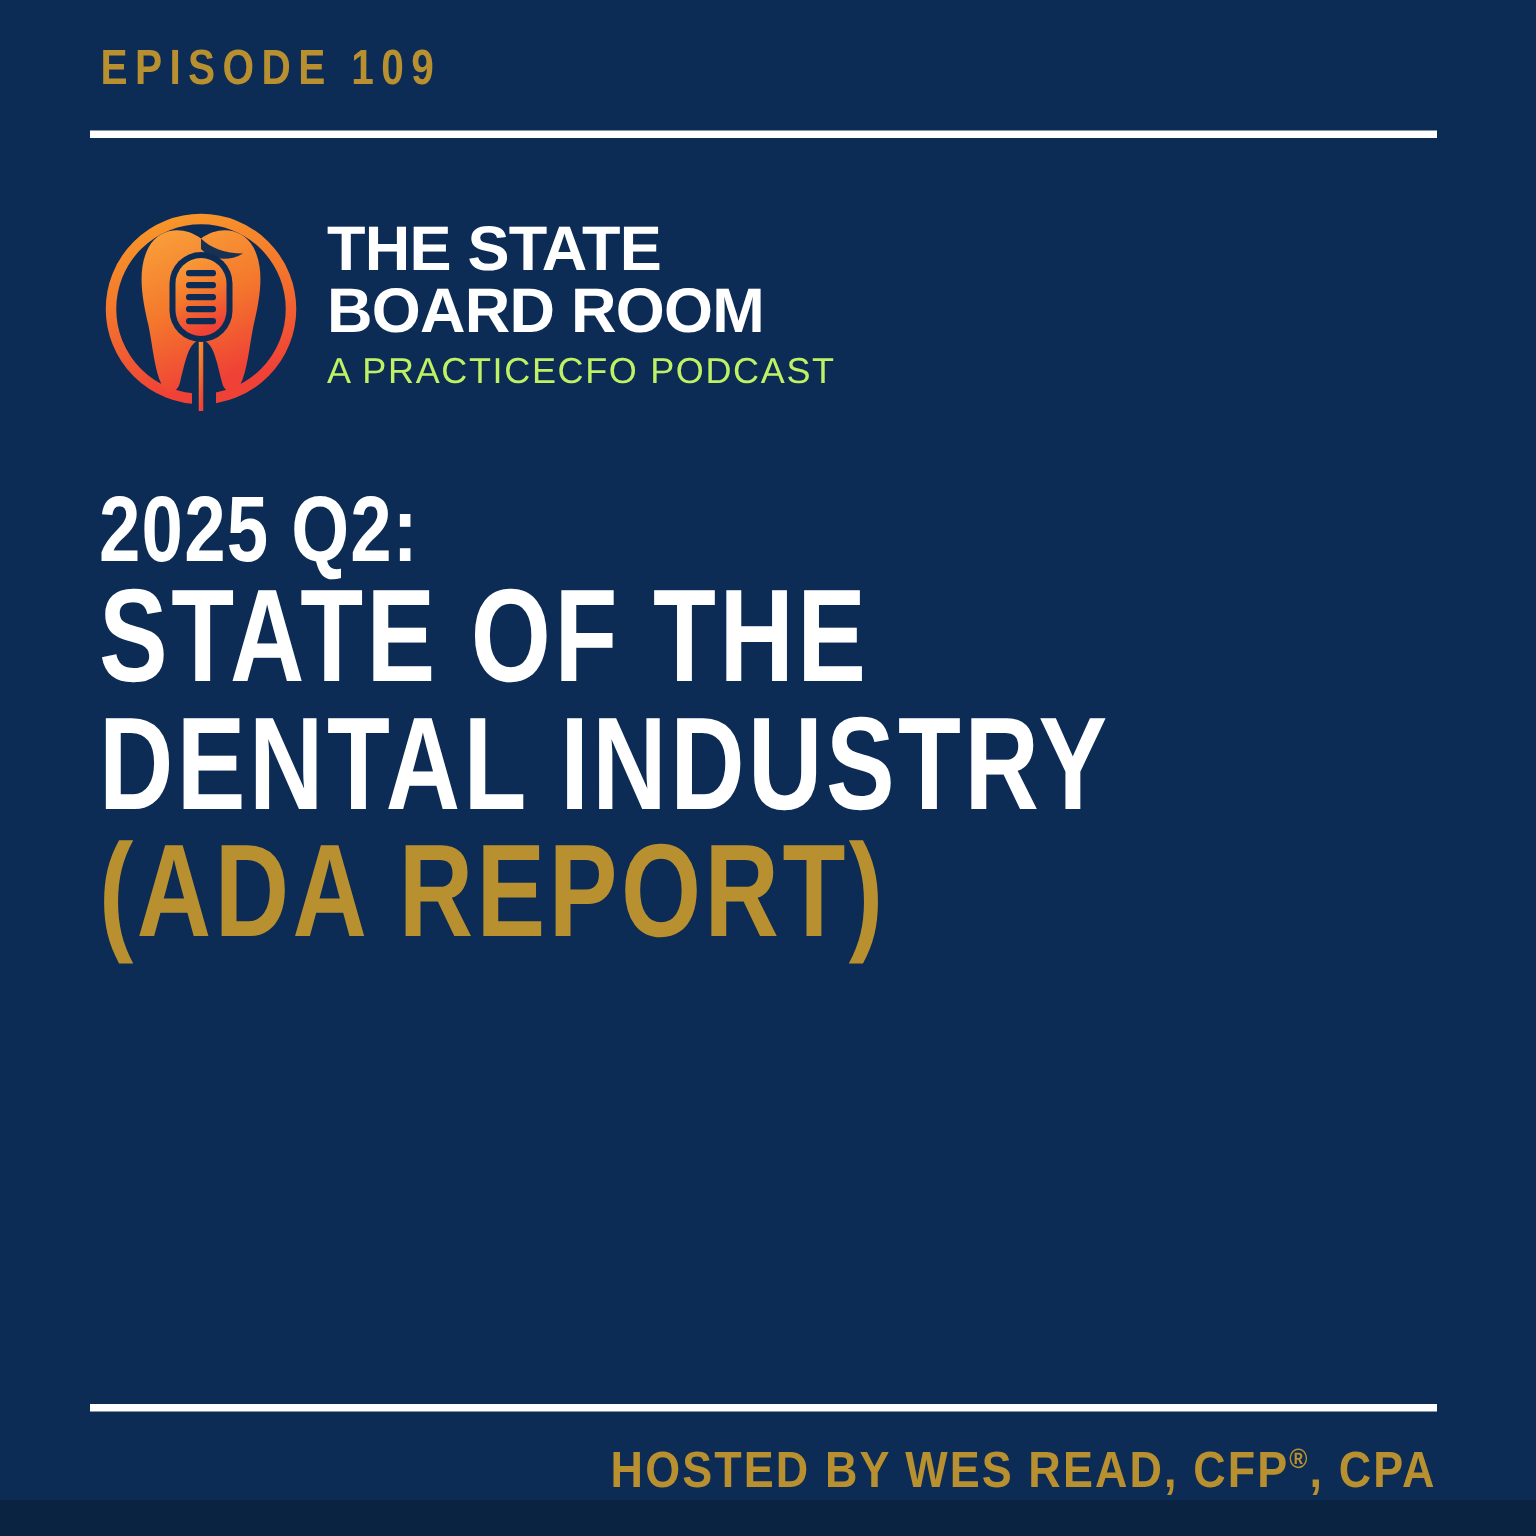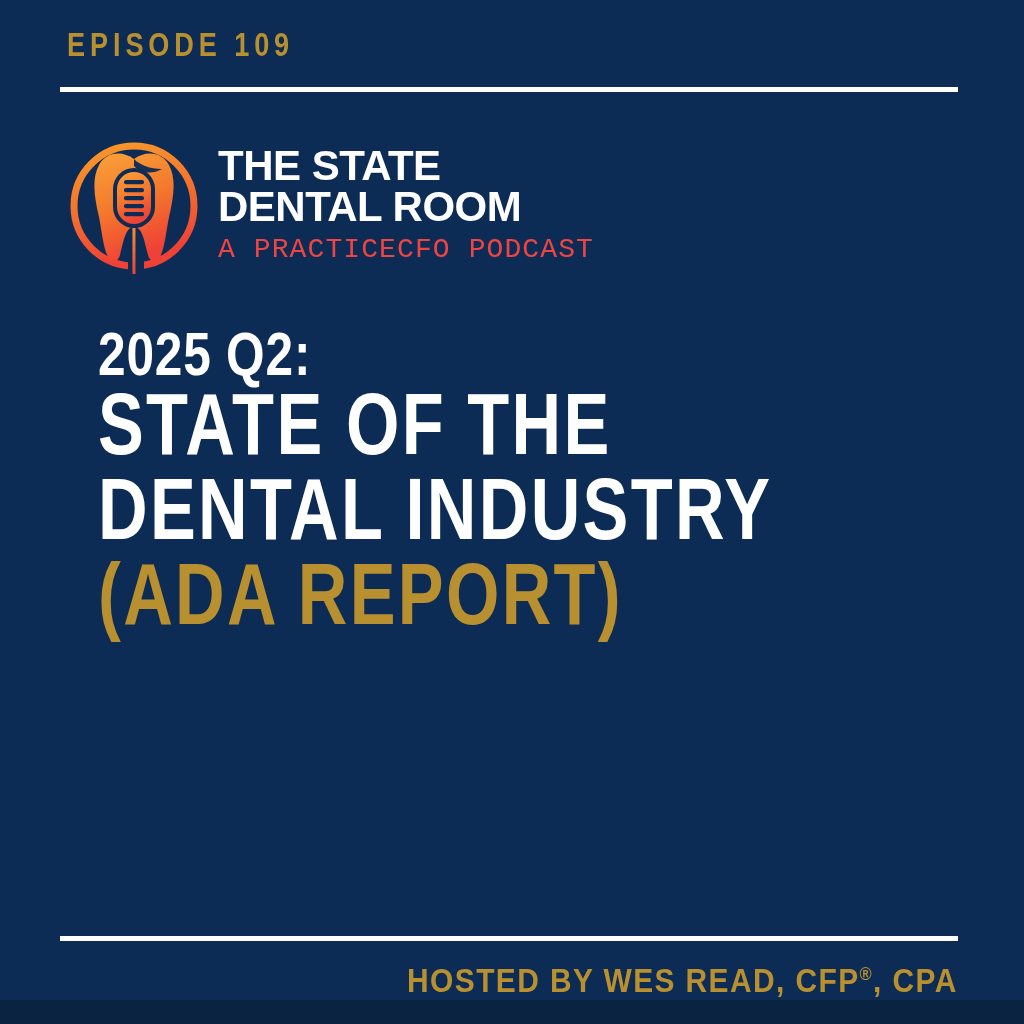--- a/index.html
+++ b/index.html
@@ -68,37 +68,36 @@
   .wm-line {
     color: #ffffff;
     font-family: "Liberation Sans", sans-serif;
     font-weight: 700;
     font-size: 42px;
     line-height: 41px;
     letter-spacing: -0.5px;
     white-space: nowrap;
   }
   .wm-sub {
-    color: #ef4444;
-    font-family: Liberation Mono, monospace;
+    color: #bef264;
+    font-family: Liberation Sans, sans-serif;
     font-weight: 400;
-    font-size: 28px;
+    font-size: 24px;
     letter-spacing: 1.1px;
     line-height: 1;
     margin-top: 9px;
     white-space: nowrap;
   }
 
   
   .title-block {
     position: absolute;
     left: 66px;
     top: 325px;
     width: 900px;
-    margin-left: 32px;
   }
   .title-line {
     font-family: "Liberation Sans Narrow", "Liberation Sans", sans-serif;
     font-weight: 700;
     color: #ffffff;
     line-height: 0.92;
     white-space: nowrap;
     transform-origin: left top;
   }
   .title-line.small {
@@ -199,21 +198,21 @@
           <rect x="58" y="53" width="20" height="4.2" rx="2"></rect>
           <rect x="58" y="61" width="20" height="4.2" rx="2"></rect>
           <rect x="58" y="69" width="20" height="4.2" rx="2"></rect>
           <rect x="58" y="77" width="20" height="4.2" rx="2"></rect>
         </g>
       </svg>
     </div>
 
     <div class="wordmark">
       <div class="wm-line">THE STATE</div>
-      <div class="wm-line">DENTAL ROOM</div>
+      <div class="wm-line">BOARD ROOM</div>
       <div class="wm-sub">A PRACTICECFO PODCAST</div>
     </div>
   </div>
 
   <div class="title-block">
     <div class="title-line small">2025 Q2:</div>
     <div class="title-line big">STATE OF THE</div>
     <div class="title-line big">DENTAL INDUSTRY</div>
     <div class="title-line gold">(ADA REPORT)</div>
   </div>

